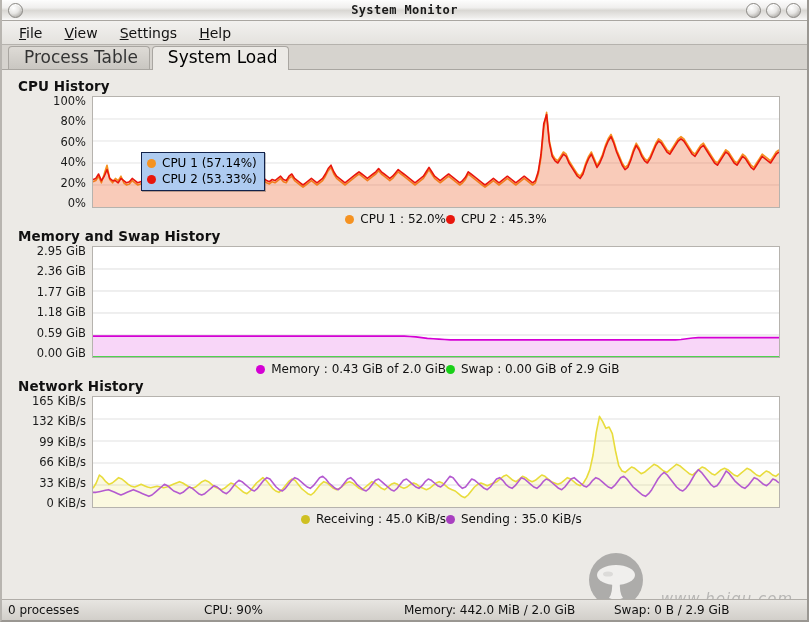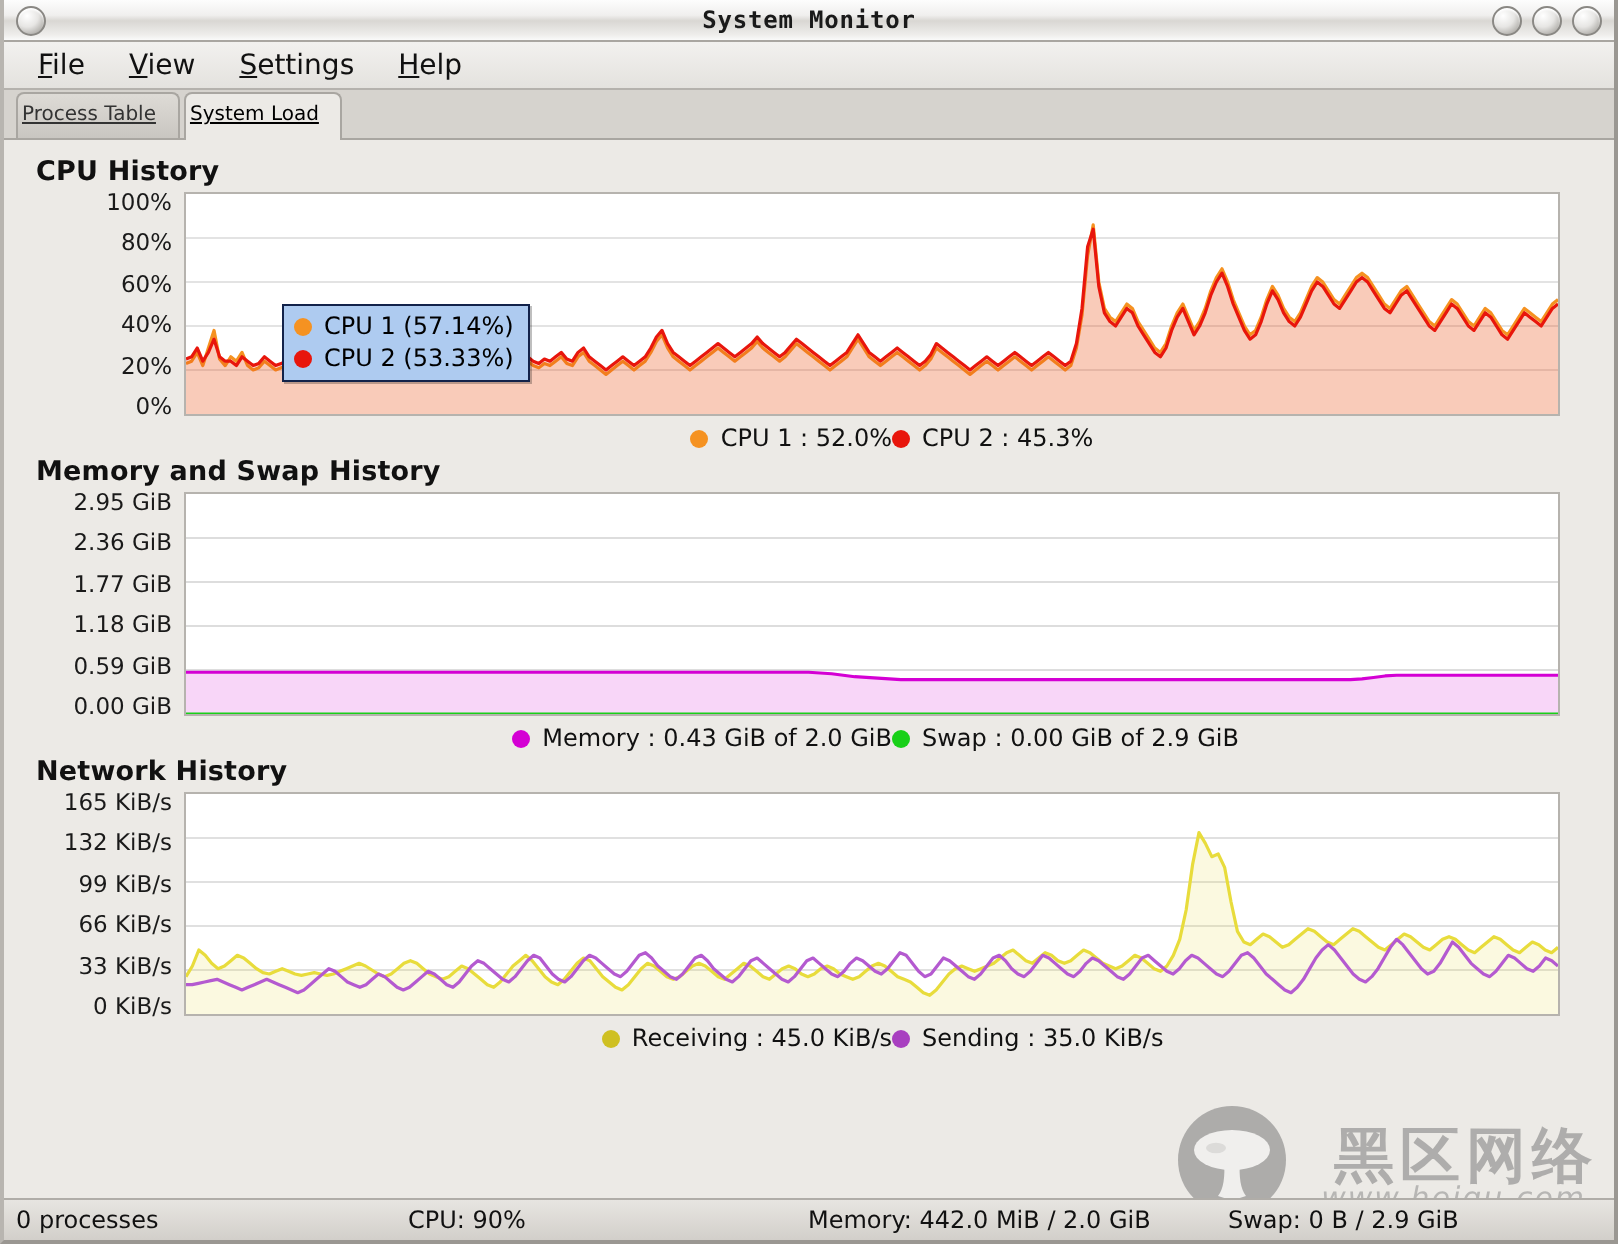--- a/index.html
+++ b/index.html
@@ -51,23 +51,23 @@
   .menu-item u{text-decoration:underline;}
 
   
   .tabbar{
     position:relative;height:24px;padding-left:6px;
     display:flex;align-items:flex-end;gap:2px;
     background:#d6d3ce;
     border-bottom:1px solid #a9a6a1;
   }
   .tab{
-    padding:3px 11px 4px 2px;font-size:10px;
+    padding:3px 11px 4px 15px;font-size:17px;
     border:1px solid #a9a6a1;border-bottom:none;
-    border-radius:4px 4px 0 0;cursor:default;line-height:15px;text-decoration:underline;
+    border-radius:4px 4px 0 0;cursor:default;line-height:15px;
   }
   .tab.inactive{background:linear-gradient(to bottom,#dedbd6,#c9c6c1);color:#333;margin-bottom:0;}
   .tab.active{background:#eceae6;color:#000;position:relative;top:1px;padding-bottom:5px;}
 
   
   .content{
     height:calc(622px - 20px - 23px - 24px - 20px);
     background:#eceae6;
     padding:6px 27px 0 10px;box-sizing:border-box;overflow:hidden;
   }
@@ -280,21 +280,20 @@
 
   </div>
 
   <div class="watermark">
     <svg class="wm-logo" viewBox="0 0 56 56">
       <circle cx="28" cy="28" r="27" fill="#7a7a7a"></circle>
       <ellipse cx="28" cy="23" rx="19" ry="10" fill="#f4f4f4"></ellipse>
       <ellipse cx="20" cy="22" rx="5" ry="2.6" fill="#cfcfcf"></ellipse>
       <path d="M24 28 q1 13 -3 18 q7 3 14 0 q-4 -5 -3 -18 z" fill="#f4f4f4"></path>
     </svg>
-    <div class="wm-cn">黑区网络</div>
     <div class="wm-url">www.heiqu.com</div>
   </div>
 
   <div class="statusbar">
     <div class="s1">0 processes</div>
     <div class="s2">CPU: 90%</div>
     <div class="s3">Memory: 442.0 MiB / 2.0 GiB</div>
     <div class="s4">Swap: 0 B / 2.9 GiB</div>
   </div>
 

